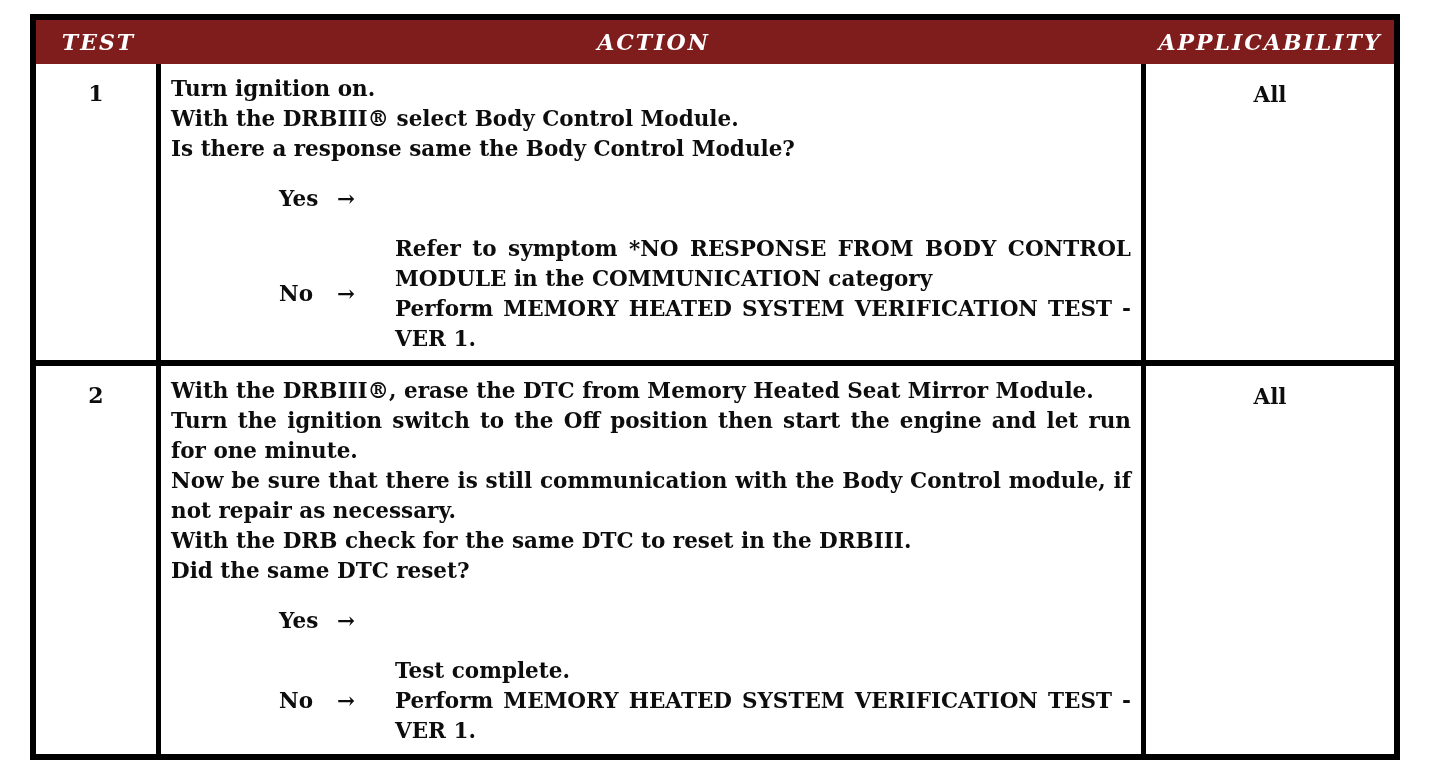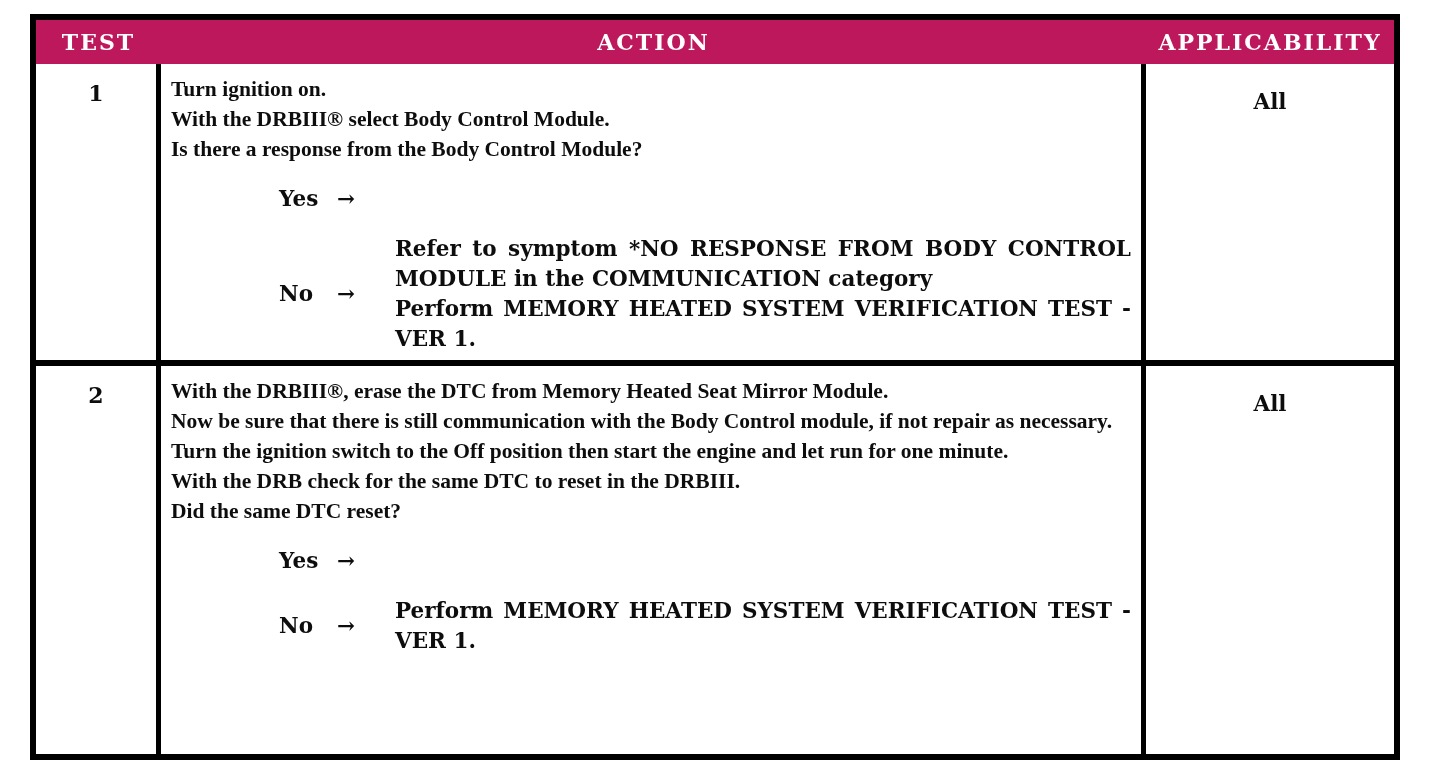--- a/index.html
+++ b/index.html
@@ -23,25 +23,26 @@
     width: 1370px;
     height: 746px;
     border: 6px solid #000;
     box-sizing: border-box;
     display: flex;
     flex-direction: column;
   }
   .thead {
     display: grid;
     grid-template-columns: 125px 985px 1fr;
-    background: #be185d;
+    background: #7f1d1d;
     color: #ffffff;
     height: 44px;
     flex: 0 0 44px;
     align-items: center;
+    font-style: italic;
   }
   .th {
     text-align: center;
     font-weight: bold;
     font-size: 22px;
     letter-spacing: 2px;
   }
   .trow {
     display: grid;
     grid-template-columns: 125px 985px 1fr;
@@ -61,26 +62,25 @@
     padding-top: 14px;
     font-weight: bold;
     font-size: 22px;
   }
   .td-action {
     border-right: 5px solid #000;
     padding: 10px 10px 0 10px;
   }
   .td-applic {
     text-align: center;
-    padding-top: 23px;
+    padding-top: 16px;
   }
   .para {
     text-align: justify;
     margin: 0;
-    font-family: Liberation Serif, serif;
   }
   .decision {
     display: flex;
     align-items: center;
     padding-left: 108px;
     margin-top: 20px;
   }
   .answer {
     flex: 0 0 58px;
     font-weight: 600;
@@ -107,21 +107,21 @@
       <div class="th">TEST</div>
       <div class="th">ACTION</div>
       <div class="th">APPLICABILITY</div>
     </div>
 
     <div class="trow first">
       <div class="td td-test">1</div>
       <div class="td td-action">
         <p class="para">Turn ignition on.</p>
         <p class="para">With the DRBIII® select Body Control Module.</p>
-        <p class="para">Is there a response from the Body Control Module?</p>
+        <p class="para">Is there a response same the Body Control Module?</p>
 
         <div class="decision">
           <span class="answer">Yes</span>
           <span class="arrow">→</span>
         </div>
 
         <div class="decision">
           <span class="answer">No</span>
           <span class="arrow">→</span>
           <div class="result">
@@ -130,34 +130,35 @@
           </div>
         </div>
       </div>
       <div class="td td-applic">All</div>
     </div>
 
     <div class="trow second">
       <div class="td td-test">2</div>
       <div class="td td-action">
         <p class="para">With the DRBIII®, erase the DTC from Memory Heated Seat Mirror Module.</p>
+        <p class="para">Turn the ignition switch to the Off position then start the engine and let run for one minute.</p>
         <p class="para">Now be sure that there is still communication with the Body Control module, if not repair as necessary.</p>
-        <p class="para">Turn the ignition switch to the Off position then start the engine and let run for one minute.</p>
         <p class="para">With the DRB check for the same DTC to reset in the DRBIII.</p>
         <p class="para">Did the same DTC reset?</p>
 
         <div class="decision">
           <span class="answer">Yes</span>
           <span class="arrow">→</span>
         </div>
 
         <div class="decision">
           <span class="answer">No</span>
           <span class="arrow">→</span>
           <div class="result">
+            <p class="result-line">Test complete.</p>
             <p class="result-line">Perform MEMORY HEATED SYSTEM VERIFICATION TEST - VER 1.</p>
           </div>
         </div>
       </div>
       <div class="td td-applic">All</div>
     </div>
 
   </div>
 </div>
 

